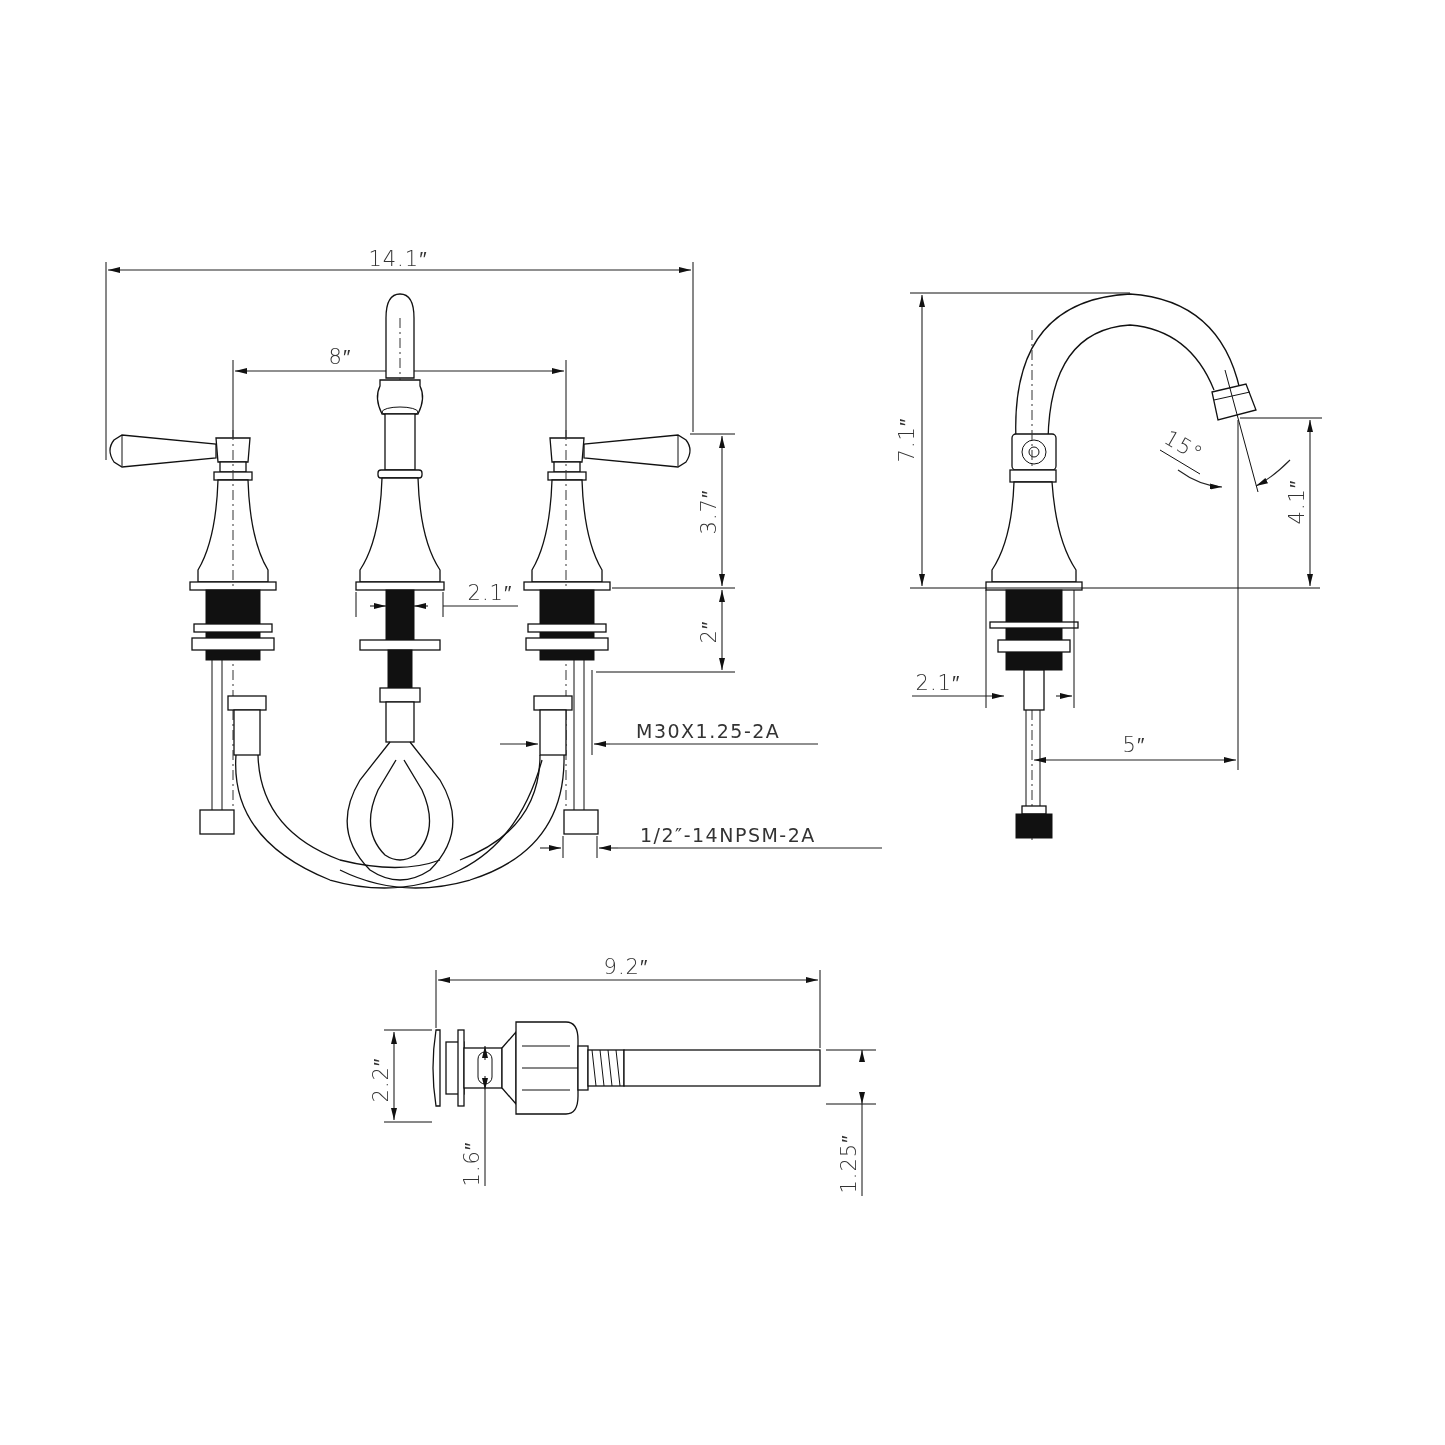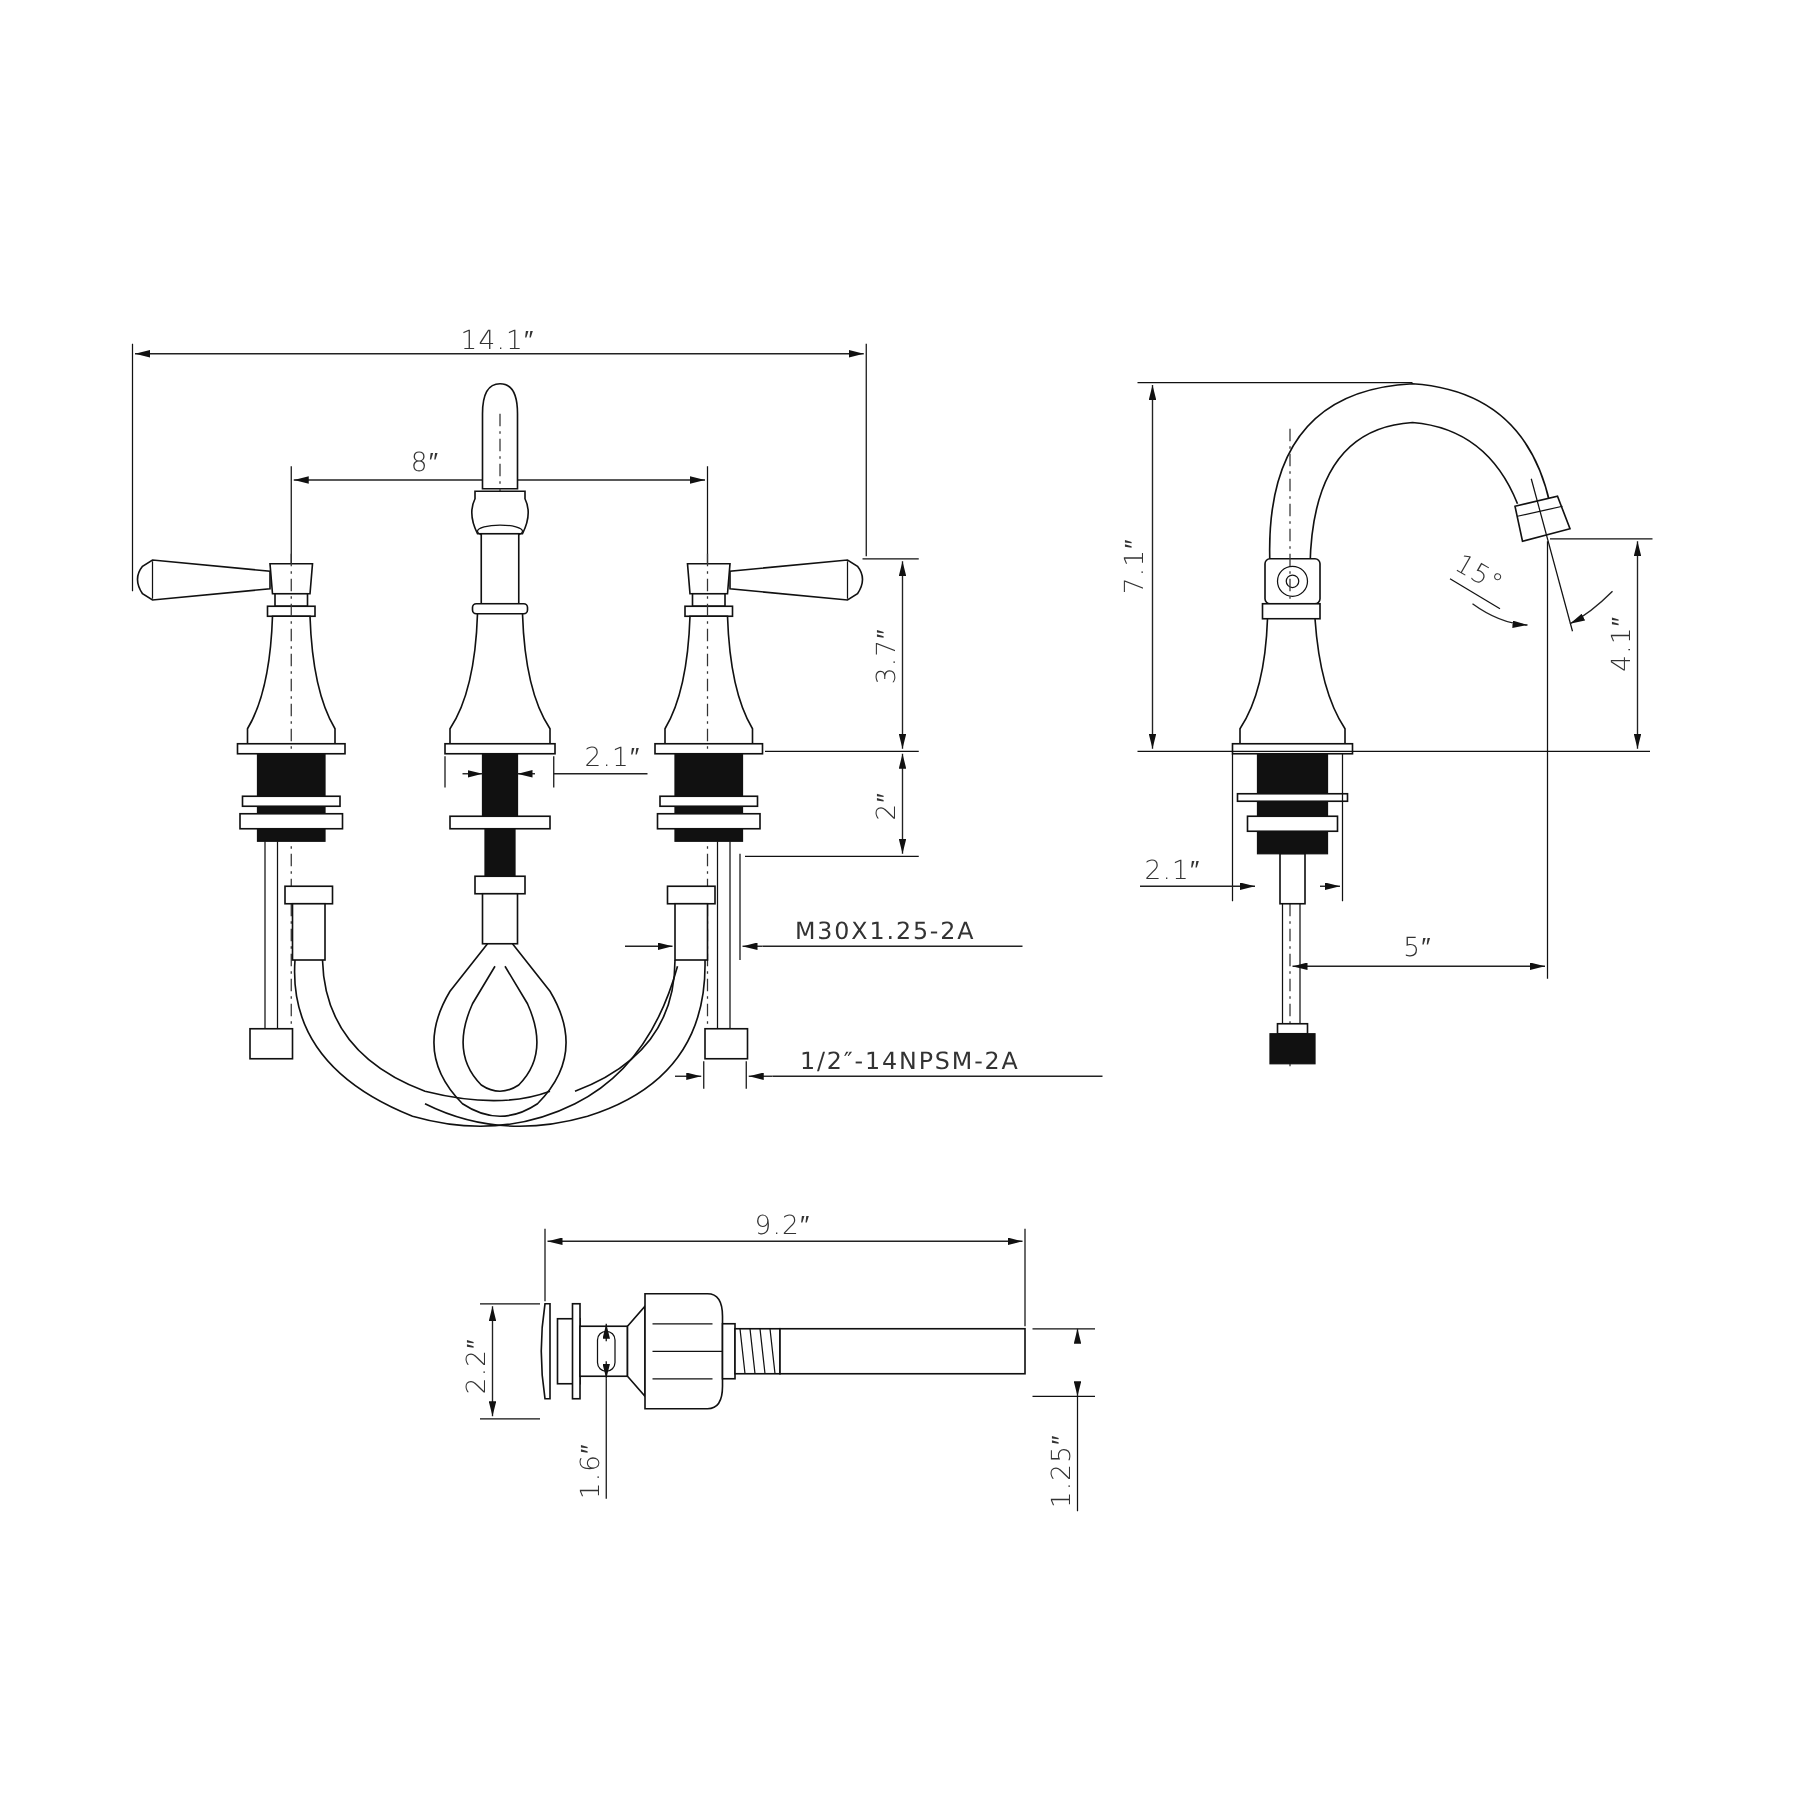--- a/index.html
+++ b/index.html
@@ -1,17 +1,17 @@
 <!DOCTYPE html>
 <html><head>
   <meta charset="utf-8">
   <style>
     html, body { margin: 0; padding: 0; background: #ffffff; }
     body { width: 1445px; height: 1445px; position: relative; overflow: hidden; }
-    #drawing { position: absolute; left: 0; top: 13px; width: 1445px; height: 1044px; }
+    #drawing { position: absolute; left: 0; top: 0; width: 1445px; height: 1044px; }
     svg { display: block; }
     .ln { stroke: #111; stroke-width: 1.3; fill: none; }
     .thin { stroke: #111; stroke-width: 1; fill: none; }
     .dim { stroke: #222; stroke-width: 1.1; fill: none; }
     .ctr { stroke: #333; stroke-width: 1; fill: none; stroke-dasharray: 10 4 2 4; }
     .solid { fill: #111; stroke: #111; stroke-width: 1; }
     .body { fill: #fff; stroke: #111; stroke-width: 1.3; }
     .lbl { font-family: "DejaVu Sans", sans-serif; font-size: 21px; fill: #333; font-weight: 300; letter-spacing: 1px; }
     .lbl-sm { font-family: "DejaVu Sans", sans-serif; font-size: 19px; fill: #333; letter-spacing: 1.5px; }
   </style>

